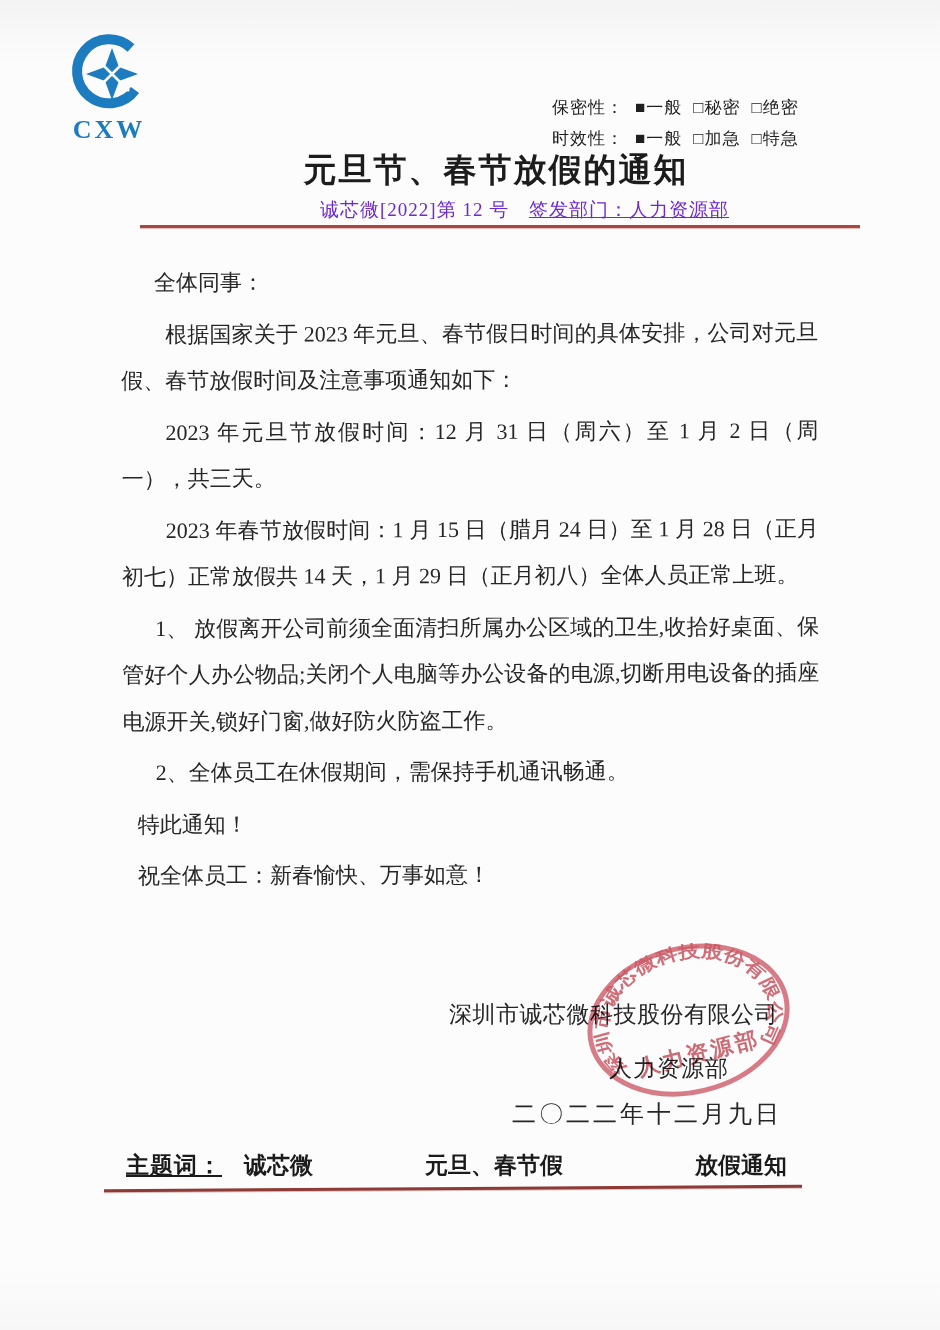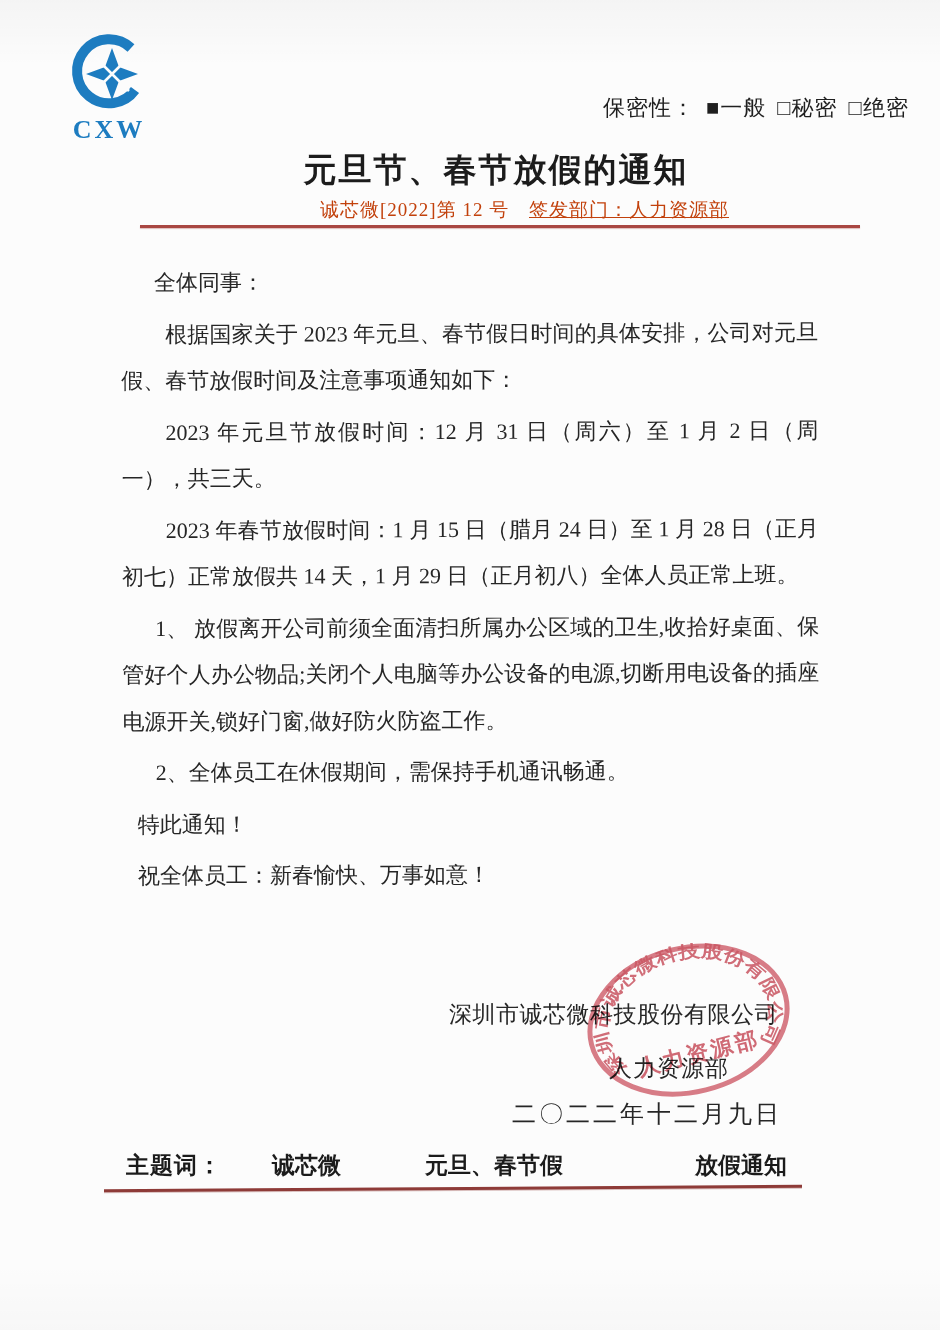--- a/index.html
+++ b/index.html
@@ -10,30 +10,30 @@
   }
   .page::before{
     content:"";position:absolute;inset:0;pointer-events:none;
     background:linear-gradient(180deg,rgba(0,0,0,.03),rgba(0,0,0,0) 5%,rgba(0,0,0,0) 95%,rgba(0,0,0,.02));
   }
 
   
   .logo{position:absolute;left:55px;top:26px;}
 
   
-  .classification{position:absolute;left:603px;top:92px;font-size:22px;color:#1f1f1f;}
+  .classification{position:absolute;left:552px;top:92px;font-size:17px;color:#1f1f1f;}
   .cls-row{height:31px;line-height:31px;white-space:nowrap;letter-spacing:1px;}
   .cls-row .opt{margin-left:11px;}
 
   
   .title{
     position:absolute;top:148px;left:26px;width:940px;margin:0;
     text-align:center;font-size:33px;font-weight:700;letter-spacing:2px;color:#1c1c1c;
   }
-  .docinfo{position:absolute;top:197px;left:0;width:100%;height:30px;font-size:19px;color:#c2410c;}
+  .docinfo{position:absolute;top:197px;left:0;width:100%;height:30px;font-size:19px;color:#6d28d9;}
   .docinfo .docnum{position:absolute;left:320px;letter-spacing:1px;}
   .docinfo .issuer{position:absolute;left:529px;letter-spacing:1px;text-decoration:underline;}
 
   
   .rule{position:absolute;background:#a94742;}
   .rule-top{left:140px;top:225px;width:720px;height:3px;box-shadow:0 1px 1px rgba(169,71,66,.35);}
   .rule-bottom{left:104px;top:1187px;width:698px;height:3px;background:#8e3b38;transform:rotate(-0.35deg);box-shadow:0 1px 0 rgba(142,59,56,.3);}
 
   
   .body-text{
@@ -55,42 +55,45 @@
   
   .stamp{position:absolute;left:569px;top:926px;transform:rotate(-14deg);mix-blend-mode:multiply;opacity:.92;}
 
   
   .subject-row{
     position:absolute;top:1150px;left:0;width:100%;height:38px;
     font-family:"Liberation Sans","DejaVu Sans",sans-serif;font-weight:700;
     font-size:23px;color:#1b1b1b;
   }
   .subject-row span{position:absolute;white-space:nowrap;}
-  .subj-label{left:126px;letter-spacing:1px;}
-  .subj-t1{left:272px;text-align:center;}
+  .subj-label{left:126px;letter-spacing:1px;text-decoration:underline;}
+  .subj-t1{left:244px;text-align:center;}
   .subj-t2{left:425px;}
   .subj-t3{left:695px;}
 </style>
 </head>
 <body>
 
 <div class="page">
 
   <svg class="logo" width="150" height="122" viewBox="0 0 150 122">
     <path d="M 76 22 A 32 32 0 1 0 80 64" fill="none" stroke="#1d7cc0" stroke-width="10"></path>
     <g>
       <path d="M57,22 L64,41 L83,48 L64,55 L57,74 L50,55 L31,48 L50,41 Z" fill="#1d7cc0"></path>
       <path d="M57,48 L74,31 M57,48 L40,31 M57,48 L40,65 M57,48 L74,65" stroke="#fcfcfc" stroke-width="2.6" fill="none"></path>
     </g>
     <text x="54" y="112" text-anchor="middle" font-size="26" font-weight="bold" letter-spacing="3" fill="#1d7cc0" font-family="'Liberation Serif','DejaVu Serif',serif">CXW</text>
   </svg>
 
   <div class="classification">
     <div class="cls-row">
       <span>保密性：</span><span class="opt">■一般</span><span class="opt">□秘密</span><span class="opt">□绝密</span>
+    </div>
+    <div class="cls-row">
+      <span>时效性：</span><span class="opt">■一般</span><span class="opt">□加急</span><span class="opt">□特急</span>
     </div>
   </div>
 
   <h1 class="title">元旦节、春节放假的通知</h1>
 
   <div class="docinfo">
     <span class="docnum">诚芯微[2022]第 12 号</span>
     <span class="issuer">签发部门：人力资源部</span>
   </div>
 

